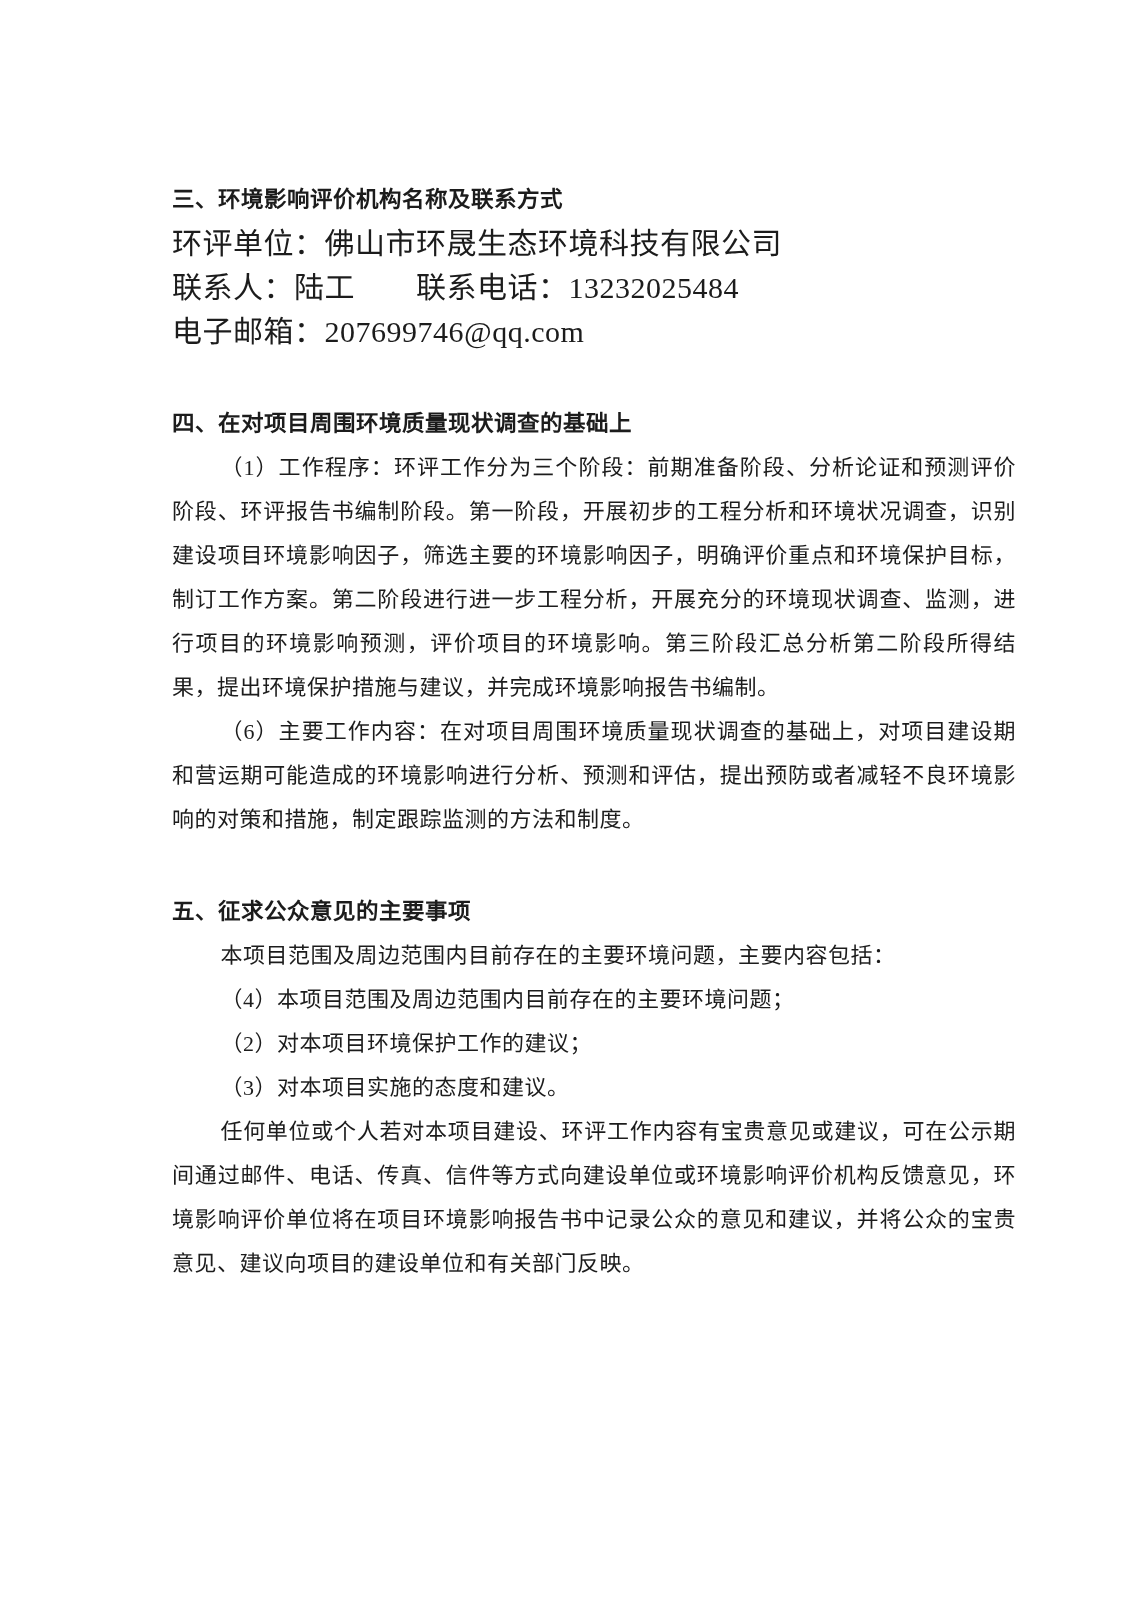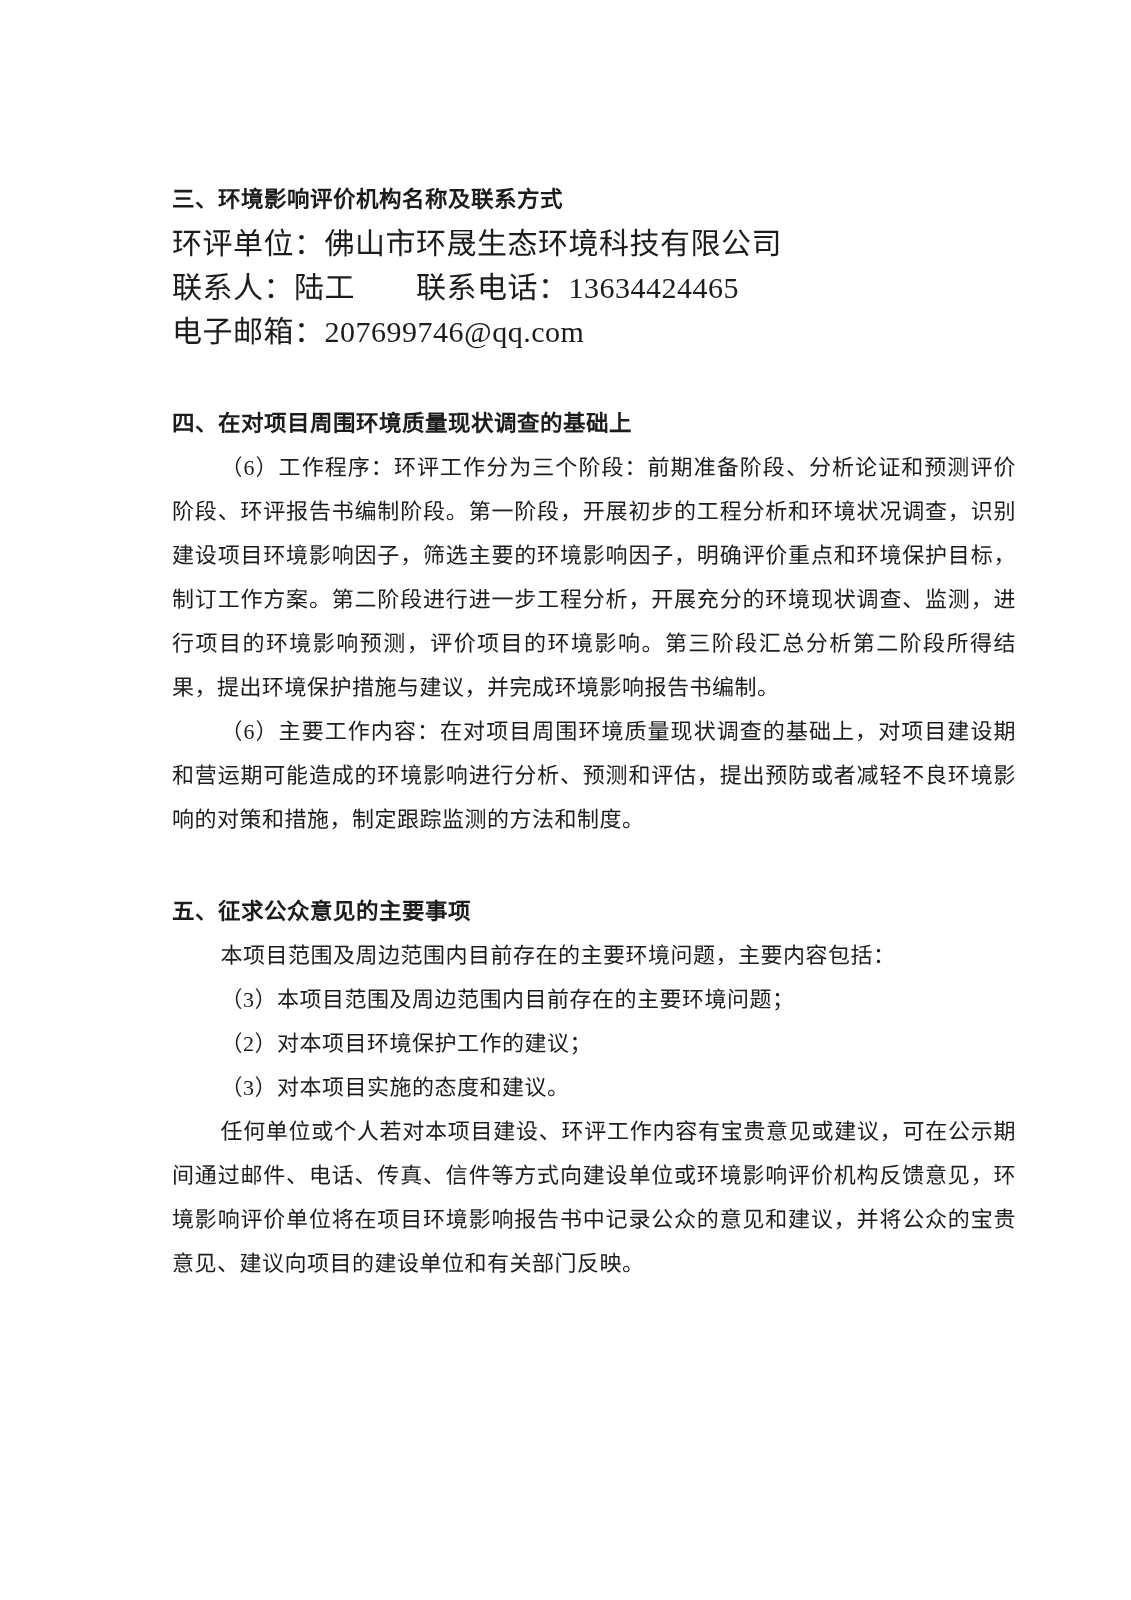--- a/index.html
+++ b/index.html
@@ -54,34 +54,34 @@
   }
 </style>
 </head>
 <body>
 
 <div class="page" style="background: rgb(255, 255, 255); color: rgb(28, 28, 28);">
 
   <section class="sec">
     <h2 class="heading">三、环境影响评价机构名称及联系方式</h2>
     <p class="line">环评单位：佛山市环晟生态环境科技有限公司</p>
-    <p class="line">联系人：陆工　　联系电话：13634424465</p>
+    <p class="line">联系人：陆工　　联系电话：13232025484</p>
     <p class="line">电子邮箱：207699746@qq.com</p>
   </section>
 
   <section class="sec">
     <h2 class="heading">四、在对项目周围环境质量现状调查的基础上</h2>
-    <p class="para">（6）工作程序：环评工作分为三个阶段：前期准备阶段、分析论证和预测评价阶段、环评报告书编制阶段。第一阶段，开展初步的工程分析和环境状况调查，识别建设项目环境影响因子，筛选主要的环境影响因子，明确评价重点和环境保护目标，制订工作方案。第二阶段进行进一步工程分析，开展充分的环境现状调查、监测，进行项目的环境影响预测，评价项目的环境影响。第三阶段汇总分析第二阶段所得结果，提出环境保护措施与建议，并完成环境影响报告书编制。</p>
+    <p class="para">（1）工作程序：环评工作分为三个阶段：前期准备阶段、分析论证和预测评价阶段、环评报告书编制阶段。第一阶段，开展初步的工程分析和环境状况调查，识别建设项目环境影响因子，筛选主要的环境影响因子，明确评价重点和环境保护目标，制订工作方案。第二阶段进行进一步工程分析，开展充分的环境现状调查、监测，进行项目的环境影响预测，评价项目的环境影响。第三阶段汇总分析第二阶段所得结果，提出环境保护措施与建议，并完成环境影响报告书编制。</p>
     <p class="para">（6）主要工作内容：在对项目周围环境质量现状调查的基础上，对项目建设期和营运期可能造成的环境影响进行分析、预测和评估，提出预防或者减轻不良环境影响的对策和措施，制定跟踪监测的方法和制度。</p>
   </section>
 
   <section class="sec">
     <h2 class="heading">五、征求公众意见的主要事项</h2>
     <p class="para">本项目范围及周边范围内目前存在的主要环境问题，主要内容包括：</p>
-    <p class="para">（3）本项目范围及周边范围内目前存在的主要环境问题；</p>
+    <p class="para">（4）本项目范围及周边范围内目前存在的主要环境问题；</p>
     <p class="para">（2）对本项目环境保护工作的建议；</p>
     <p class="para">（3）对本项目实施的态度和建议。</p>
   </section>
 
   <section class="sec">
     <p class="para">任何单位或个人若对本项目建设、环评工作内容有宝贵意见或建议，可在公示期间通过邮件、电话、传真、信件等方式向建设单位或环境影响评价机构反馈意见，环境影响评价单位将在项目环境影响报告书中记录公众的意见和建议，并将公众的宝贵意见、建议向项目的建设单位和有关部门反映。</p>
   </section>
 
 </div>
 

